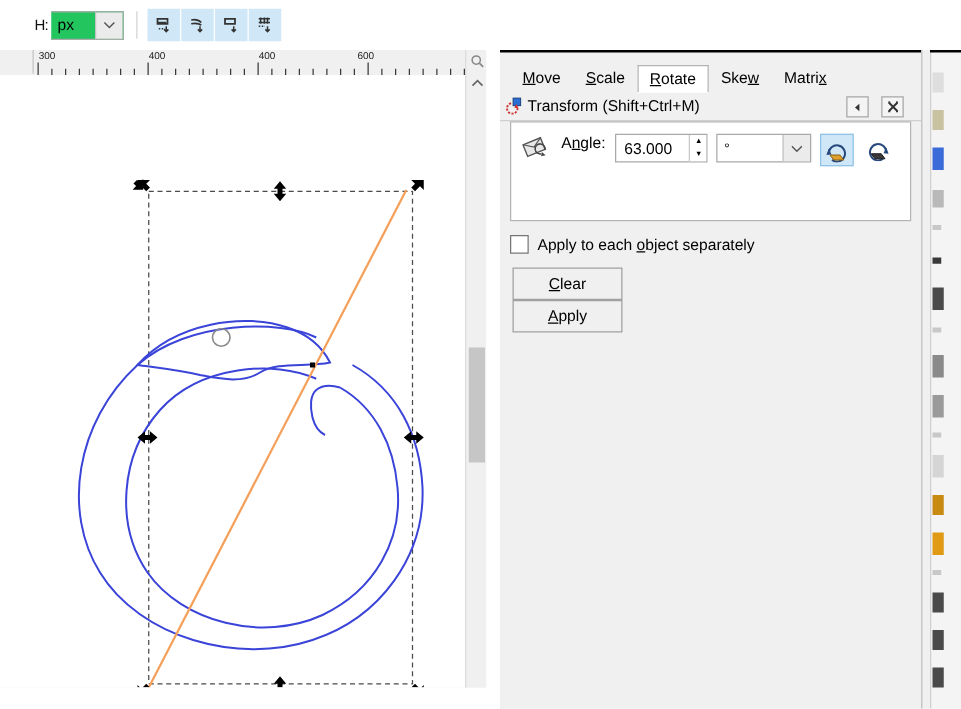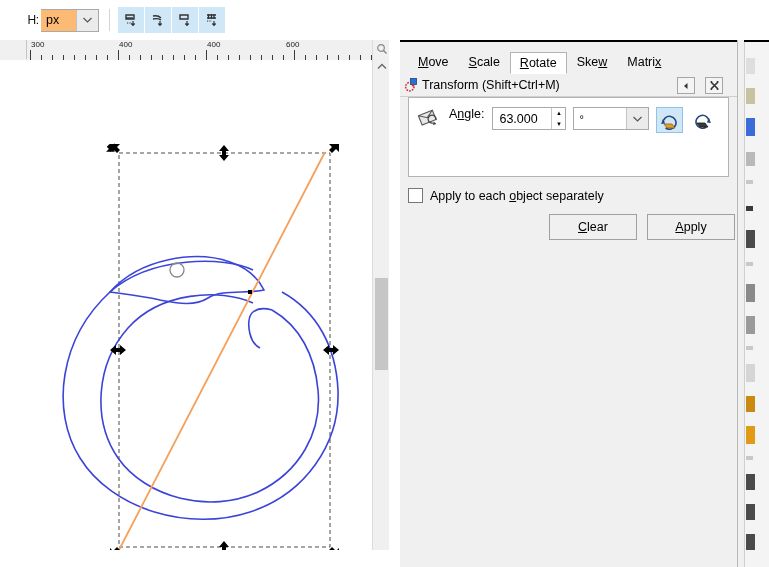--- a/index.html
+++ b/index.html
@@ -69,21 +69,21 @@
     font-size: 6px;
     line-height: 1;
     color: #000;
   }
   .unit-combo {
     display: flex;
     align-items: stretch;
     height: 21px;
     border: 1px solid #a9a9a9;
     border-left: none;
-    background: #fdba74;
+    background: #22c55e;
   }
   .unit-text {
     width: 30px;
     display: flex;
     align-items: center;
     padding-left: 5px;
     font-size: 12.5px;
   }
   .combo-arrow {
     width: 21px;
@@ -308,20 +308,21 @@
     border: 1px solid #767676;
     background: #ffffff;
     margin-right: 7px;
   }
   #chk-label { font-size: 12.5px; }
 
   #btn-row {
     display: flex;
     justify-content: flex-end;
     margin: 11px 2px 0 0;
+    flex-direction: column;
   }
   .dlg-btn {
     width: 86px; height: 24px;
     background: #f0f0f0;
     border: 1px solid #a0a0a0;
     display: flex; align-items: center; justify-content: center;
     font-size: 12.5px;
     margin-left: 10px;
   }
 

